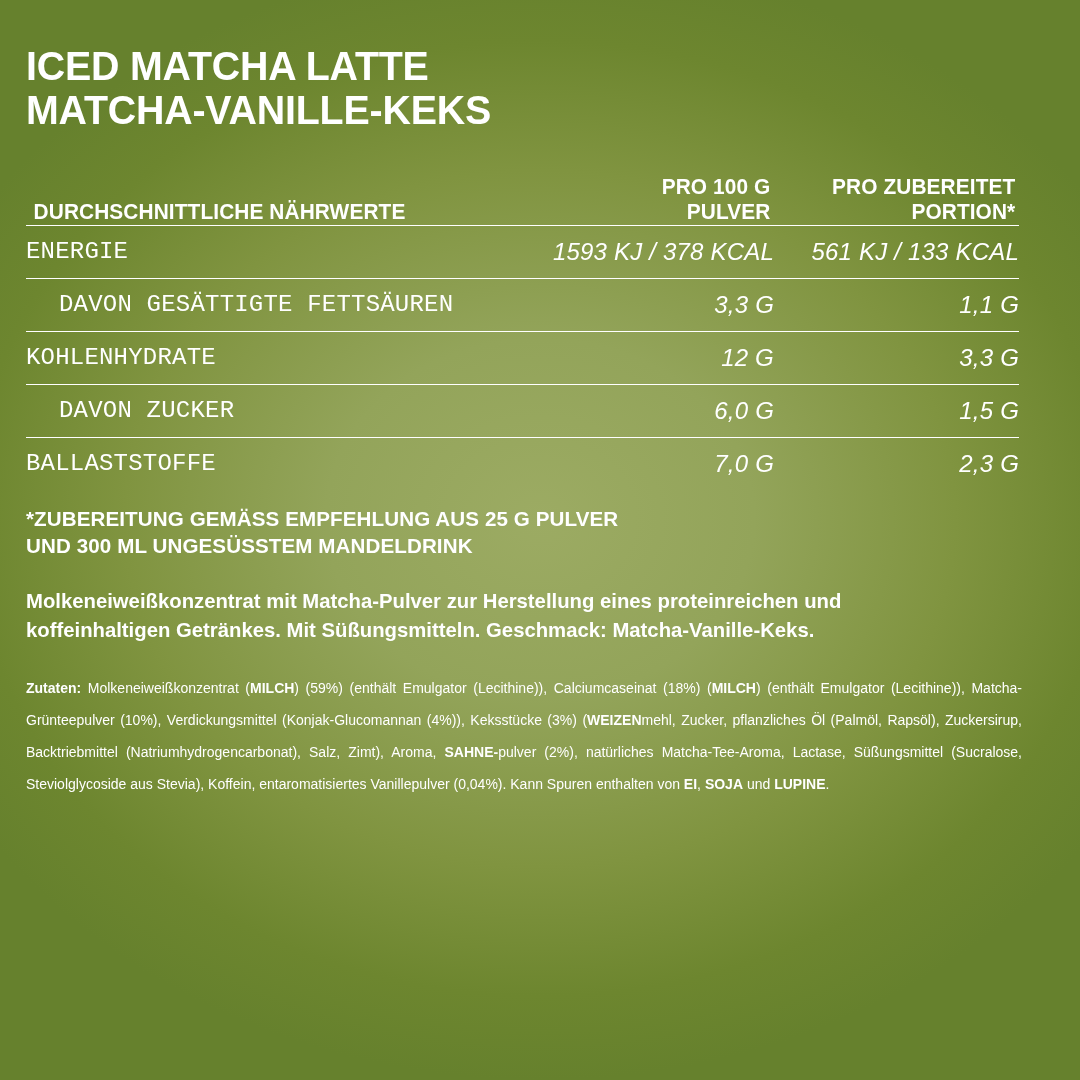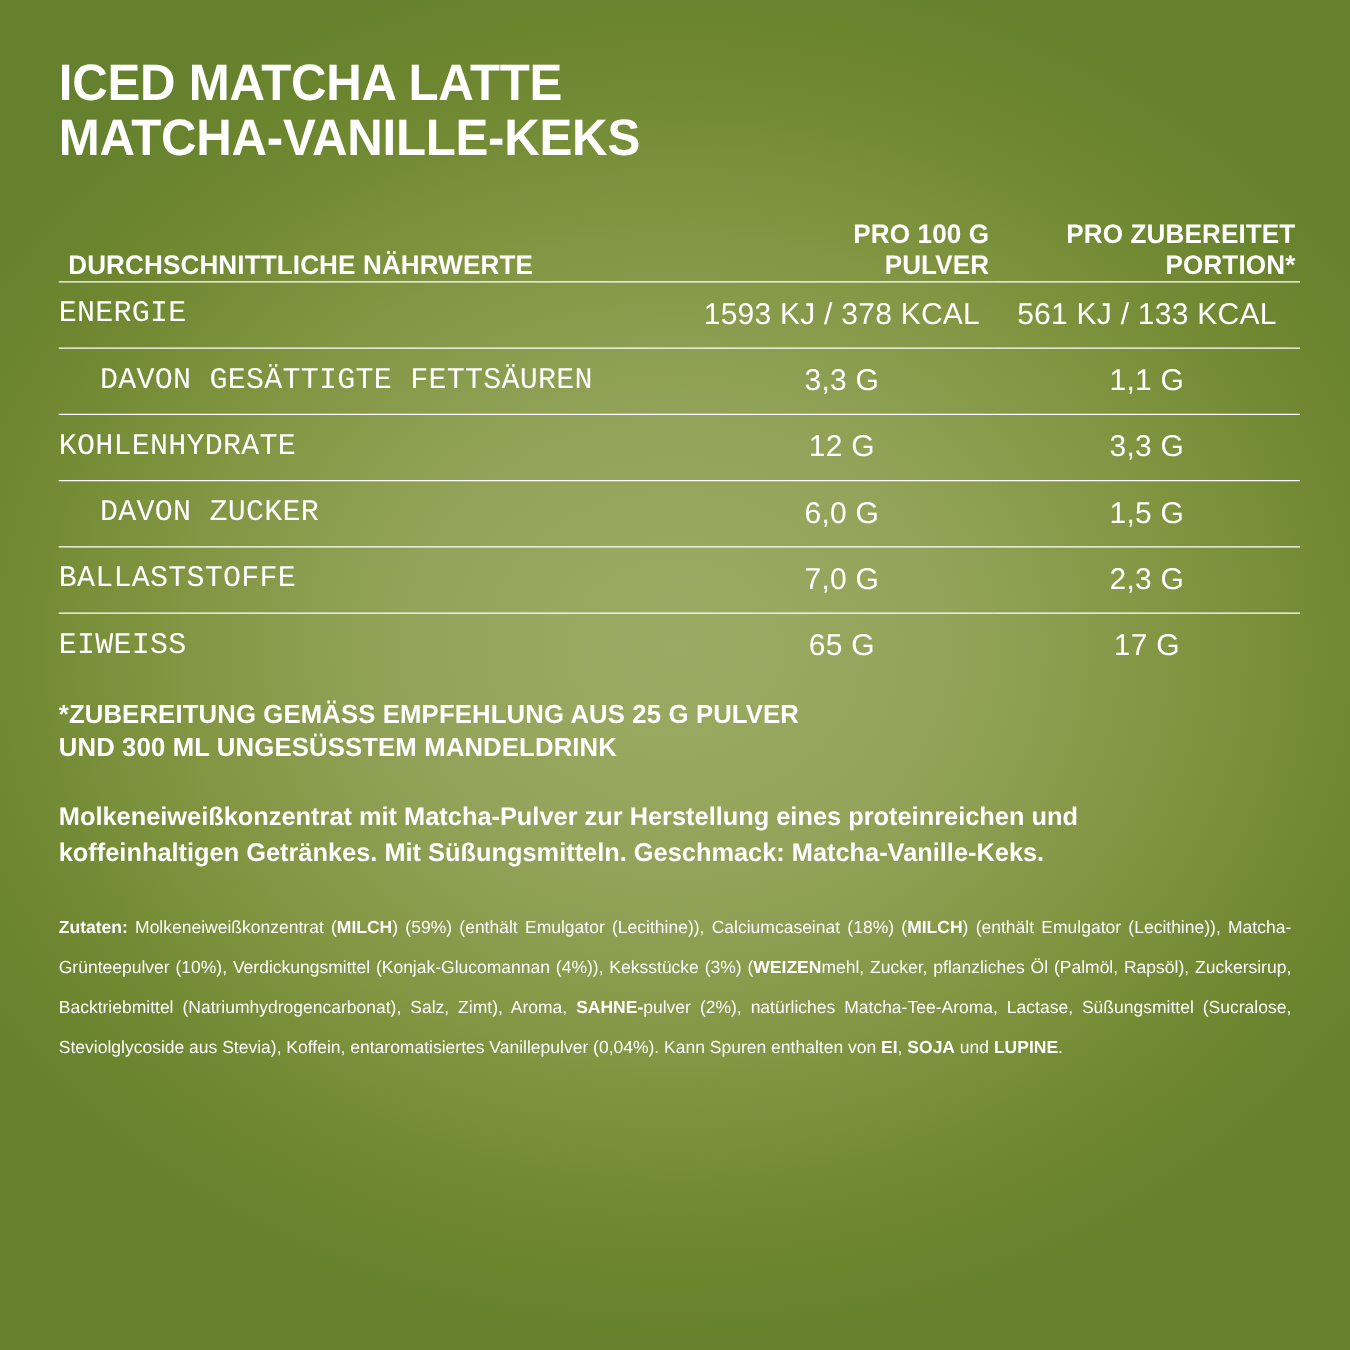--- a/index.html
+++ b/index.html
@@ -21,21 +21,21 @@
                         #66812d 100%);
     color: #ffffff;
     -webkit-font-smoothing: antialiased;
   }
 
   .page {
     position: relative;
     width: 1080px;
     height: 1080px;
     box-sizing: border-box;
-    padding: 0 47px;
+    padding: 0 26px;
   }
 
   
   .title-block {
     padding-top: 44px;
   }
   .title-line {
     font-size: 41px;
     line-height: 44px;
     font-weight: 700;
@@ -79,21 +79,21 @@
     border-top: 1.6px solid #ffffff;
     font-size: 24px;
     line-height: 52px;
     font-weight: 400;
     text-transform: uppercase;
     letter-spacing: 0.2px;
     vertical-align: middle;
     white-space: nowrap;
   }
   tbody td.cell-label { text-align: left; font-family: Liberation Mono, monospace; }
-  tbody td.cell-val   { text-align: center; }
+  tbody td.cell-val   { text-align: right; font-style: italic; }
   tbody tr.sub td.cell-label { padding-left: 33px; }
 
   
   .footnote {
     margin-top: 15px;
     font-size: 21px;
     line-height: 27px;
     font-weight: 700;
     text-transform: uppercase;
     letter-spacing: 0.1px;
@@ -172,25 +172,20 @@
         <tr class="sub">
           <td class="cell-label">DAVON ZUCKER</td>
           <td class="cell-val">6,0 G</td>
           <td class="cell-val">1,5 G</td>
         </tr>
         <tr>
           <td class="cell-label">BALLASTSTOFFE</td>
           <td class="cell-val">7,0 G</td>
           <td class="cell-val">2,3 G</td>
         </tr>
-        <tr>
-          <td class="cell-label">EIWEISS</td>
-          <td class="cell-val">65 G</td>
-          <td class="cell-val">17 G</td>
-        </tr>
       </tbody>
   </table>
 
   <div class="footnote">
     <div>*ZUBEREITUNG GEMÄSS EMPFEHLUNG AUS 25 G PULVER</div>
     <div>UND 300 ML UNGESÜSSTEM MANDELDRINK</div>
   </div>
 
   <div class="description">Molkeneiweißkonzentrat mit Matcha-Pulver zur Herstellung eines proteinreichen und koffeinhaltigen Getränkes. Mit Süßungsmitteln. Geschmack: Matcha-Vanille-Keks.</div>
 

